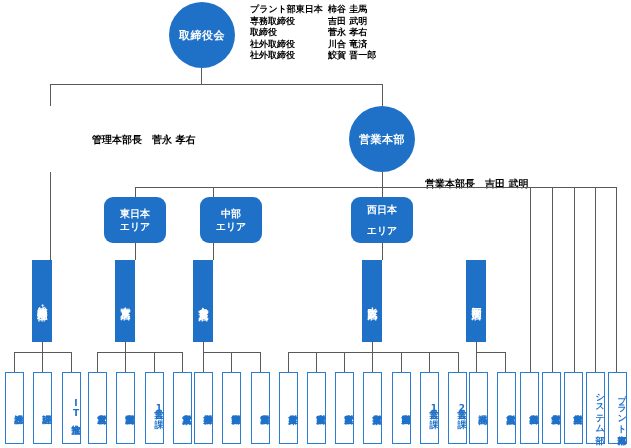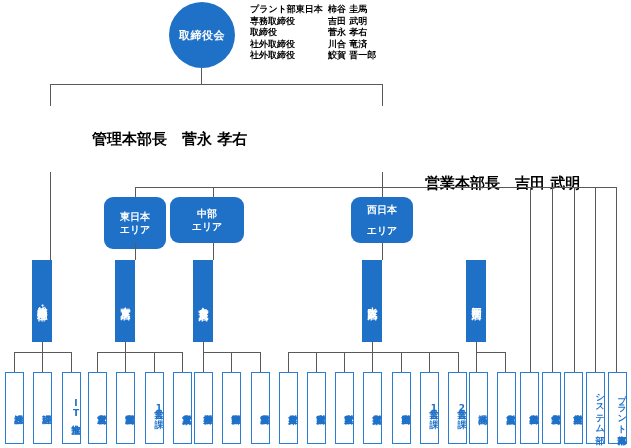--- a/index.html
+++ b/index.html
@@ -72,21 +72,21 @@
     letter-spacing:0px;
     box-sizing:border-box;
     padding:3px 0;
     line-height:1.0;
   }
 
   
   .memo{
     position:absolute;
     color:#000000;
-    font-size:15px;
+    font-size:10px;
     font-weight:bold;
     white-space:pre;
     line-height:11.5px;
   }
   .roster{
     position:absolute;
     color:#000;
     font-size:9px;
     font-weight:bold;
     line-height:11.6px;
@@ -127,20 +127,23 @@
     </div>
   </div>
 
   <div class="ln lnv" style="left:201px;top:68px;height:16px;"></div>
   <div class="ln lnh" style="left:50px;top:84px;width:332px;"></div>
   <div class="ln lnv" style="left:50px;top:84px;height:22px;"></div>
   <div class="ln lnv" style="left:382px;top:84px;height:22px;"></div>
 
   <div class="memo" style="left:92px;top:134px;">管理本部長　菅永 孝右</div>
 
+  <div class="circle big" style="left:349px;top:106px;width:66px;height:66px;">
+    <span>営業本部</span>
+  </div>
   <div class="memo" style="left:425px;top:134px;margin-top:44px;">営業本部長　吉田 武明</div>
 
   <div class="ln lnv" style="left:50px;top:172px;height:88px;"></div>
 
   <div class="vbox" style="left:32px;top:260px;width:20px;height:82px;">
     <span>総務・経理部</span>
   </div>
 
   <div class="ln lnv" style="left:382px;top:172px;height:15px;"></div>
   <div class="ln lnh" style="left:135px;top:187px;width:481px;"></div>
@@ -148,26 +151,26 @@
   <div class="ln lnv" style="left:135px;top:187px;height:10px;"></div>
   <div class="ln lnv" style="left:213px;top:187px;height:10px;"></div>
   <div class="ln lnv" style="left:382px;top:187px;height:10px;"></div>
 
   <div class="ln lnv" style="left:530px;top:187px;height:186px;"></div>
   <div class="ln lnv" style="left:552px;top:187px;height:186px;"></div>
   <div class="ln lnv" style="left:574px;top:187px;height:186px;"></div>
   <div class="ln lnv" style="left:595px;top:187px;height:186px;"></div>
   <div class="ln lnv" style="left:616px;top:187px;height:186px;"></div>
 
-  <div class="areabox" style="left:104px;top:197px;width:62px;height:52px;">
+  <div class="areabox" style="left:104px;top:197px;width:62px;height:46px;">
     <span>東日本</span>
     <span>エリア</span>
   </div>
 
-  <div class="areabox" style="left:170px;top:197px;width:74px;height:46px;">
+  <div class="areabox" style="left:200px;top:197px;width:62px;height:46px;">
     <span>中部</span>
     <span>エリア</span>
   </div>
 
   <div class="areabox" style="left:351px;top:197px;width:62px;height:46px;gap:8px;">
     <span>西日本</span>
     <span>エリア</span>
   </div>
 
   <div class="ln lnv" style="left:135px;top:243px;height:17px;"></div>

